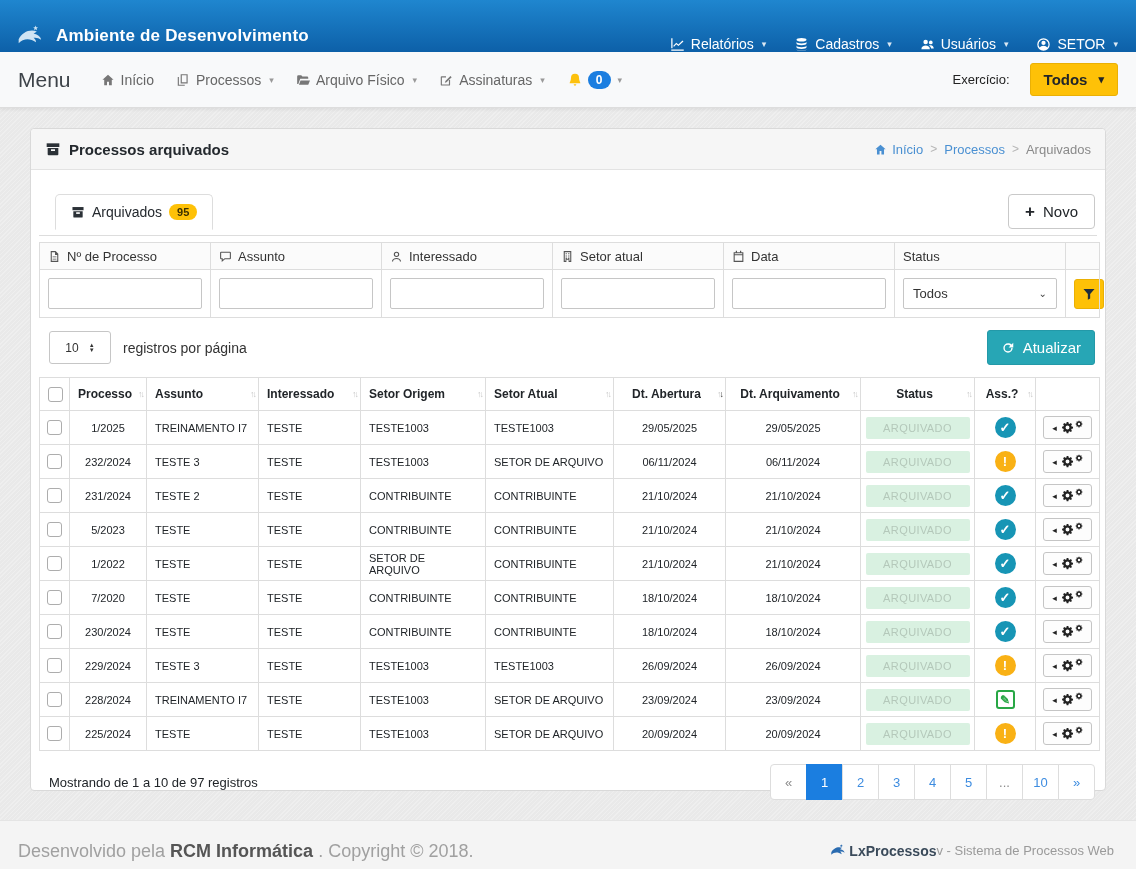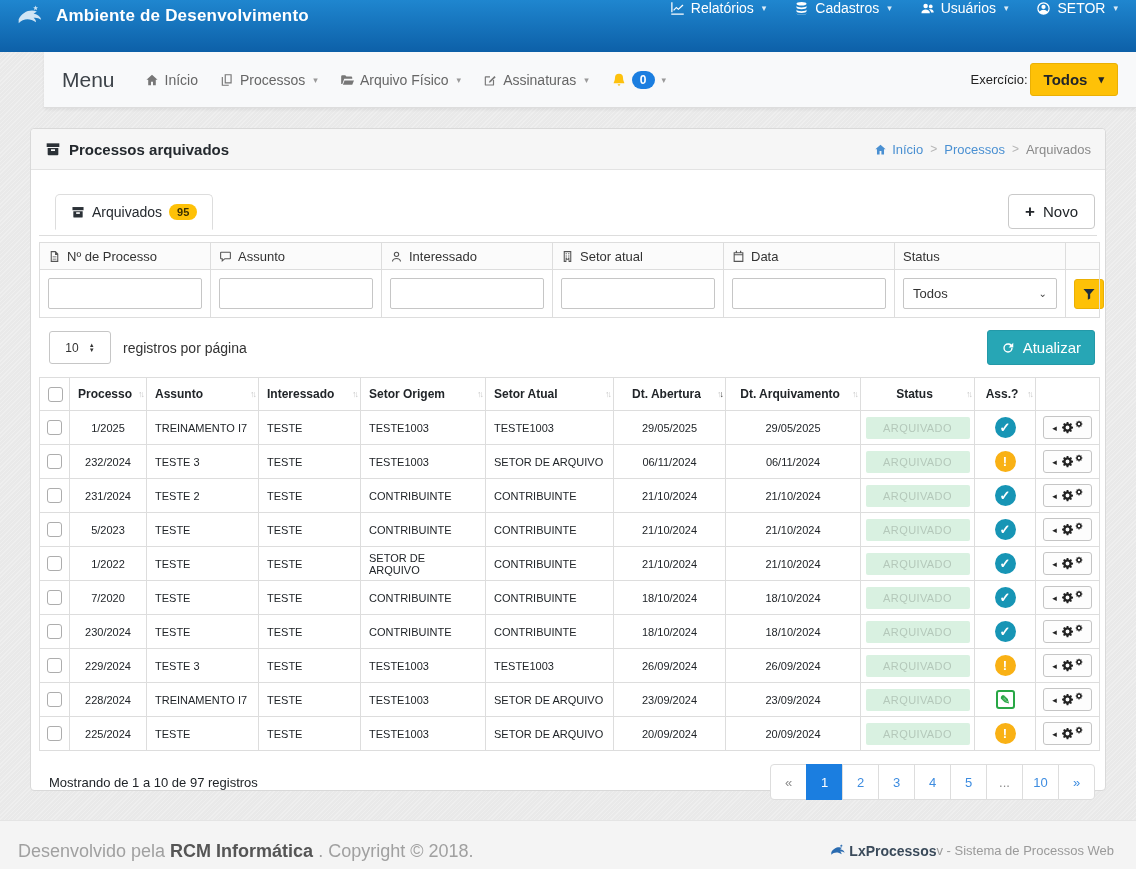--- a/index.html
+++ b/index.html
@@ -6,44 +6,44 @@
   html,body { width:1136px; height:869px; overflow:hidden;
     font-family:"Liberation Sans", sans-serif; background:#e9e9e9; }
   body { background:
     repeating-linear-gradient(135deg, rgba(255,255,255,.25) 0 1px, transparent 1px 3px),
     #e9e9e9; }
 
   svg.icon { width:14px; height:14px; fill:currentColor; flex:none; }
 
   
   .navbar { height:52px; background:linear-gradient(#1f86cf, #0d60a8);
-    display:flex; align-items:flex-start; justify-content:space-between; padding:0 18px 0 12px; }
+    display:flex; align-items:flex-end; justify-content:space-between; padding:0 18px 0 12px; }
   .brand { display:flex; align-items:center; gap:8px; color:#fff; }
   .brand .logo { width:36px; height:32px; color:#cfe4f4; }
   .brand .logo svg { width:36px; height:32px; }
   .brand-title { font-size:17px; font-weight:600; letter-spacing:.2px; }
   .nav-right { display:flex; align-items:center; gap:28px; }
   .nav-item { display:flex; align-items:center; gap:6px; color:#fff; font-size:14px; cursor:pointer; }
   .nav-item svg.icon { width:15px; height:15px; }
   .caret { font-size:9px; color:rgba(255,255,255,.85); margin-left:2px; }
 
   
   .menubar { height:56px; background:#f8f9fa; border-bottom:1px solid #ddd;
     box-shadow:0 2px 3px rgba(0,0,0,.06); display:flex; align-items:center;
-    padding:0 18px; gap:26px;margin-left:44px; }
+    padding:0 18px; gap:26px; }
   .menu-title { font-size:21px; color:#3d4349; margin-right:4px; }
   .menu-items { display:flex; align-items:center; gap:22px; flex:1; }
   .menu-item { display:flex; align-items:center; gap:6px; color:#666; font-size:14px; cursor:pointer; }
   .menu-item svg.icon { width:14px; height:14px; color:#777; }
   .menu-item .caret { color:#999; }
   .bell-group { display:flex; align-items:center; gap:5px; cursor:pointer; }
   .bell-group svg.icon { width:16px; height:16px; color:#fdc10d; }
   .notif-badge { background:#1b7ee0; color:#fff; font-size:12px; font-weight:bold;
     border-radius:9px; padding:1px 8px; line-height:16px; }
-  .exercicio { display:flex; align-items:center; gap:2px; }
+  .exercicio { display:flex; align-items:center; gap:20px; }
   .exercicio-label { font-size:13px; color:#222; }
   .btn-amber { background:#fec107; border:1px solid #eab005; border-radius:3px;
     color:#212529; font-size:15px; font-weight:600; padding:7px 13px;
     display:flex; align-items:center; gap:9px; cursor:pointer; }
   .btn-amber .caret { color:#212529; font-size:11px; }
 
   
   .content { padding:20px 30px 0; height:697px; }
   .card { background:#fff; border:1px solid #d9d9d9; border-radius:4px; height:663px; }
   .card-header { height:41px; background:#f6f6f6; border-bottom:1px solid #e3e3e3;

